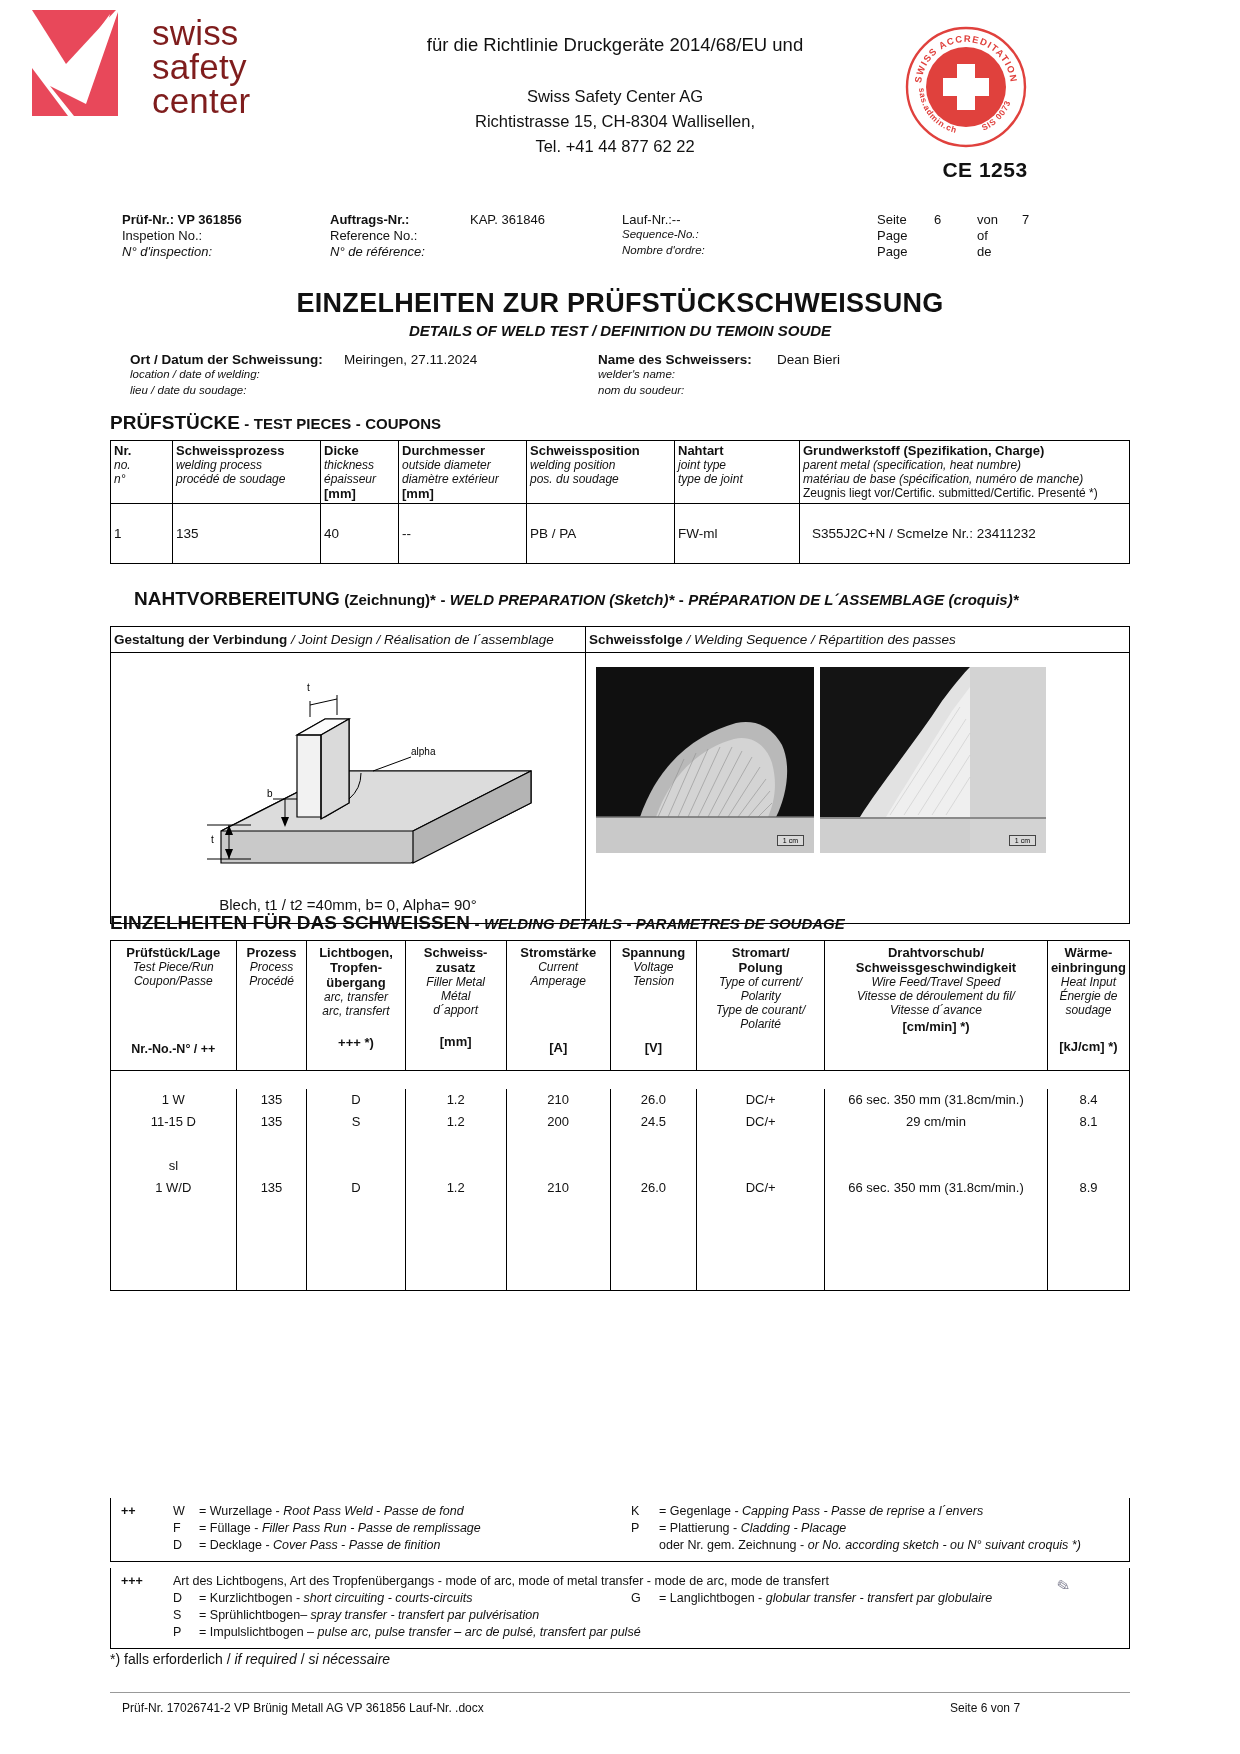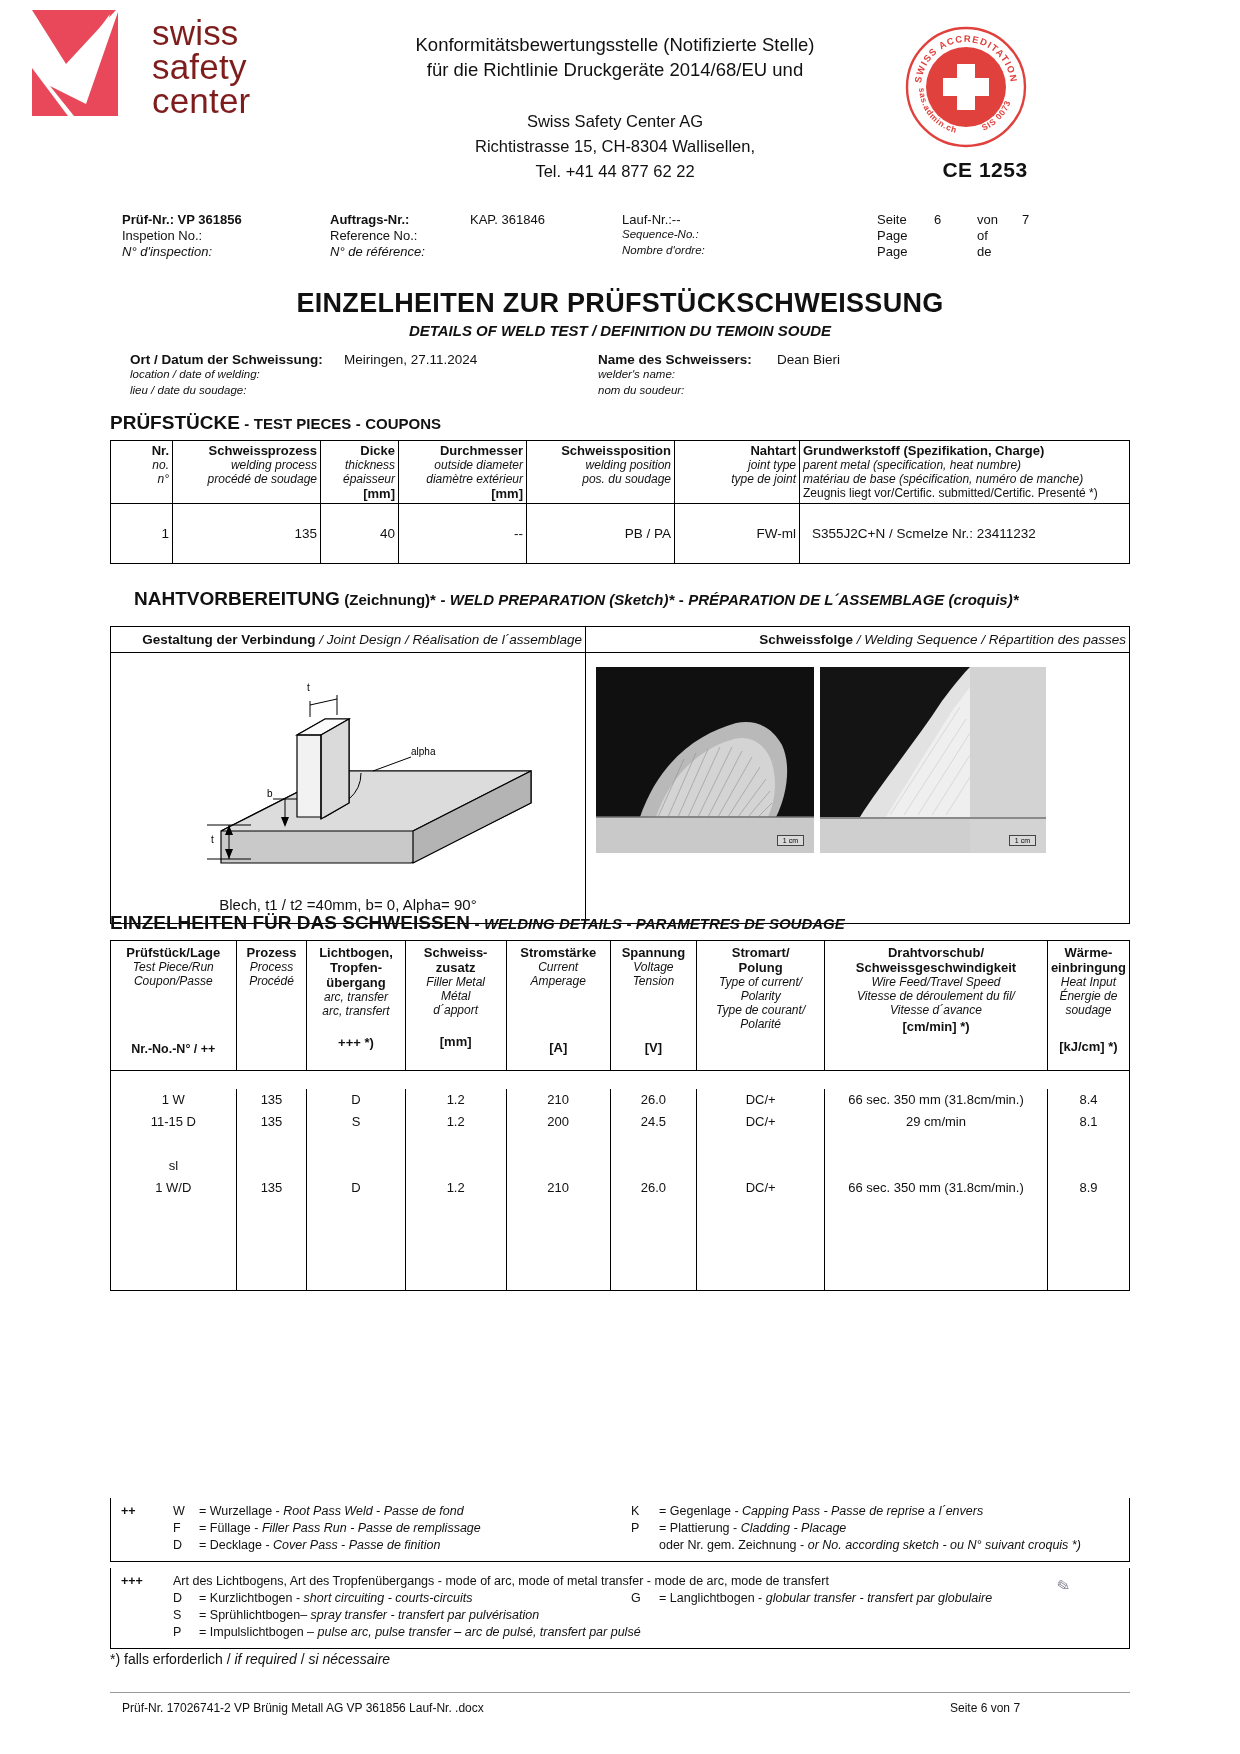--- a/index.html
+++ b/index.html
@@ -73,28 +73,28 @@
   
   table.grid { border-collapse: collapse; position: absolute; }
   table.grid td, table.grid th { border: 1px solid #000; padding: 2px 3px; vertical-align: top; }
   .tc { text-align: center; }
   .hd-de { font-size: 13px; font-weight: bold; }
   .hd-en { font-size: 12px; font-style: italic; font-weight: normal; }
   .hd-unit { font-size: 13px; font-weight: bold; }
 
   
   #t1 { left: 110px; top: 440px; width: 1020px; }
-  #t1 td { text-align: right; }
+  #t1 td { text-align: left; }
   #t1 .gw { text-align: left; }
   #t1 .datacell { font-size: 13.5px; height: 60px; vertical-align: middle; }
 
   
   #prep { left: 110px; top: 626px; width: 1020px; }
   #prep td { padding: 0; }
-  .prep-h { font-size: 13.5px; text-align: right; padding: 5px 3px !important; }
+  .prep-h { font-size: 13.5px; text-align: left; padding: 5px 3px !important; }
   .prep-h b { font-weight: bold; }
   .prep-h i { font-style: italic; font-weight: normal; }
   .prep-body-l { height: 270px; position: relative; background: #fff; }
   .prep-body-r { height: 270px; position: relative; background: #fff; }
   .sketchcap { position: absolute; left: 0; bottom: 10px; width: 100%; text-align: center;
                font-size: 15px; }
 
   
   .micro { position: absolute; top: 14px; height: 186px; }
   .micro-l { left: 10px; width: 218px; background: #111; }
@@ -150,21 +150,20 @@
         <path d="M80 6 L40 60 L20 76 L54 94 Z" fill="#ffffff"></path>
       </svg>
       <div class="logo-words">
         <div>swiss</div>
         <div>safety</div>
         <div>center</div>
       </div>
     </div>
 
     <div class="head-center">
-      <div class="l1">Konformitätsbewertungsstelle (Notifizierte Stelle)</div>
       <div class="l1">für die Richtlinie Druckgeräte 2014/68/EU und</div>
       <div class="addr">Swiss Safety Center AG</div>
       <div class="addr" style="margin-top:0">Richtistrasse 15, CH-8304 Wallisellen,</div>
       <div class="addr" style="margin-top:0">Tel. +41 44 877 62 22</div>
     </div>
 
     <svg class="seal" viewBox="0 0 122 122">
       <defs>
         <path id="arcTop" d="M 16,61 A 45,45 0 0 1 106,61" fill="none"></path>
         <path id="arcBot" d="M 14,61 A 47,47 0 0 0 108,61" fill="none"></path>

